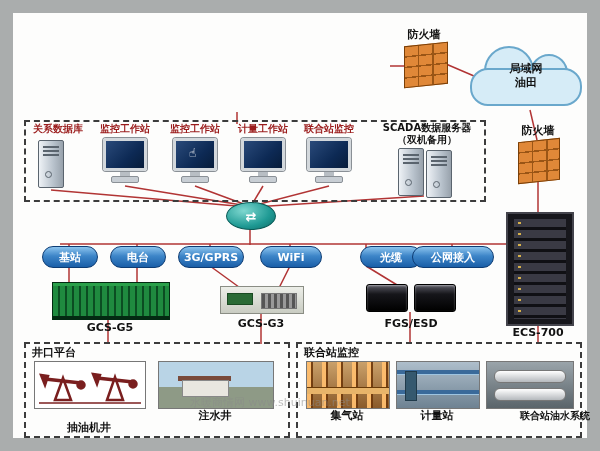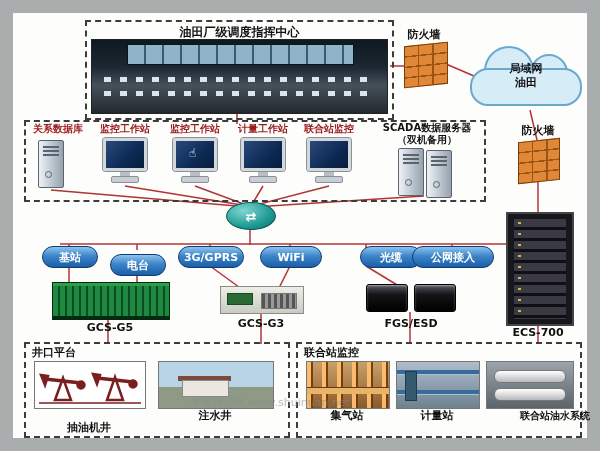--- a/index.html
+++ b/index.html
@@ -125,28 +125,20 @@
       <line x1="210" y1="266" x2="243" y2="290"></line>
       <line x1="290" y1="266" x2="278" y2="290"></line>
       <line x1="366" y1="266" x2="402" y2="288"></line>
       <line x1="108" y1="316" x2="108" y2="344"></line>
       <line x1="261" y1="312" x2="261" y2="344"></line>
       <line x1="410" y1="312" x2="410" y2="344"></line>
       <line x1="538" y1="320" x2="538" y2="344"></line>
     </g>
   </svg>
 
-  <div class="dashed-box" style="left:85px;top:20px;width:305px;height:96px;">
-    <div class="sec-title center" style="padding-top:2px;">油田厂级调度指挥中心</div>
-    <div class="room">
-      <div class="room-screenwall"></div>
-      <div class="room-row r1"></div>
-      <div class="room-row r2"></div>
-    </div>
-  </div>
 
   <div class="fw-label" style="left:396px;top:27px;width:56px;">防火墙</div>
   <div class="fw" style="left:404px;top:44px;width:42px;height:40px;"></div>
 
   <div class="cloud" style="left:470px;top:46px;width:112px;height:66px;">
     <div class="cloud-b2"></div>
     <div class="cloud-b3"></div>
     <div class="cloud-b1"></div>
     <div class="cloud-text">
       <div>局域网</div>
@@ -193,21 +185,21 @@
   </div>
   <div class="tower" style="left:398px;top:148px;"></div>
   <div class="tower" style="left:426px;top:150px;"></div>
 
   <div class="fw-label" style="left:510px;top:123px;width:56px;">防火墙</div>
   <div class="fw" style="left:518px;top:140px;width:40px;height:40px;"></div>
 
   <div class="router" style="left:226px;top:202px;"></div>
 
   <div class="node" style="left:42px;top:246px;width:54px;">基站</div>
-  <div class="node" style="left:110px;top:246px;width:54px;margin-top:8px;">电台</div>
+  <div class="node" style="left:110px;top:246px;width:54px;">电台</div>
   <div class="node" style="left:178px;top:246px;width:64px;">3G/GPRS</div>
   <div class="node" style="left:260px;top:246px;width:60px;">WiFi</div>
   <div class="node" style="left:336px;top:246px;width:60px;margin-left:24px;">光缆</div>
   <div class="node" style="left:412px;top:246px;width:80px;">公网接入</div>
 
   <div class="gcs5" style="left:52px;top:282px;width:116px;height:36px;"></div>
   <div class="dev-label" style="left:52px;top:321px;width:116px;">GCS-G5</div>
 
   <div class="gcs3" style="left:220px;top:286px;width:82px;height:26px;"></div>
   <div class="dev-label" style="left:220px;top:317px;width:82px;">GCS-G3</div>

